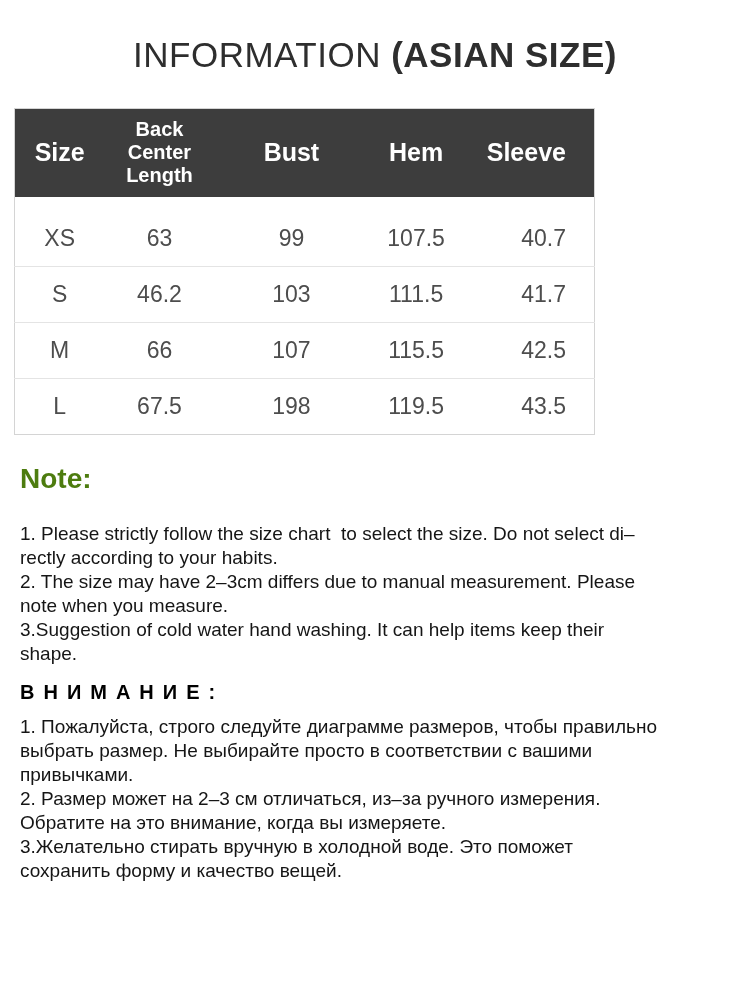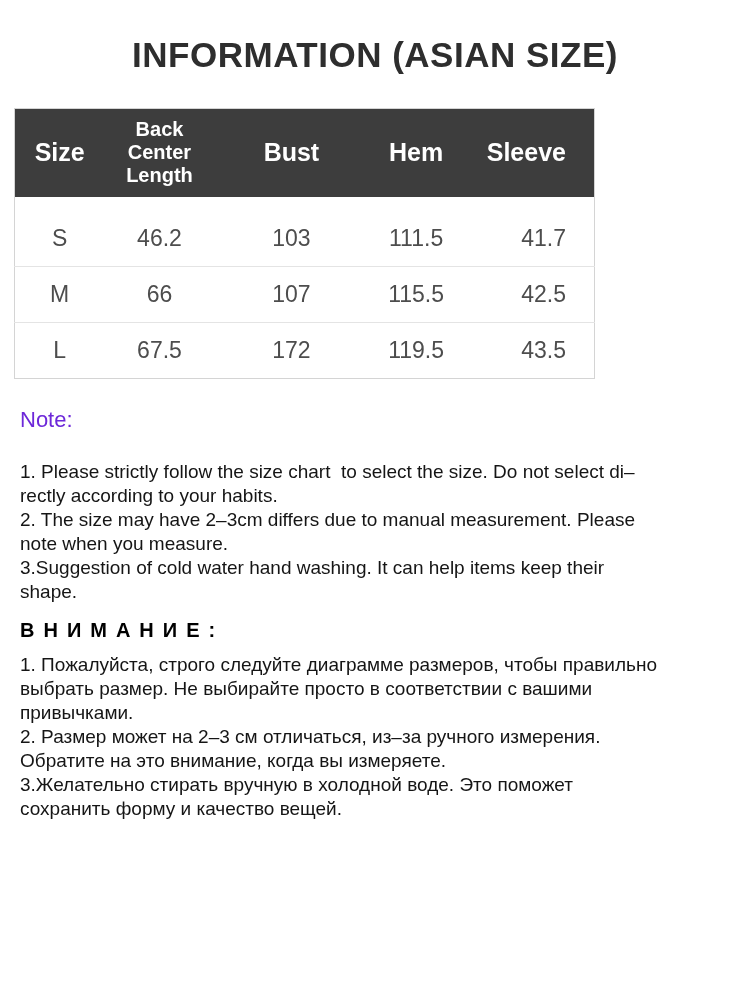--- a/index.html
+++ b/index.html
@@ -22,21 +22,21 @@
   }
   .title-wrap {
     padding-top: 36px;
     text-align: center;
     font-size: 35px;
     line-height: 38px;
     color: var(--title-text);
     letter-spacing: 0.5px;
     white-space: nowrap;
   }
-  .title-regular { font-weight: 700; }
+  .title-regular { font-weight: 400; }
   .title-bold { font-weight: 700; }
 
   table.size-table {
     width: 581px;
     margin: 34px 14px 0 14px;
     border-collapse: collapse;
     table-layout: fixed;
     border: 1px solid var(--table-border);
   }
   table.size-table thead th {
@@ -64,23 +64,23 @@
   table.size-table tbody tr:first-child td { padding-top: 14px; height: 70px; }
   table.size-table tbody tr + tr td { border-top: 1px solid var(--divider); }
   table.size-table th.col-sleeve,
   table.size-table td.col-sleeve {
     text-align: right;
     padding-right: 28px;
   }
 
   .notes { margin: 28px 18px 0 20px; }
   .note-heading {
-    font-size: 22px;
-    font-weight: 400;
-    color: #6d28d9;
+    font-size: 28px;
+    font-weight: 700;
+    color: #4d7c0f;
   }
   .note-body {
     margin-top: 27px;
     font-size: 19px;
     line-height: 24px;
     white-space: pre-wrap;
     color: var(--body-text);
   }
   .attn-heading {
     margin-top: 15px;
@@ -117,37 +117,44 @@
       <th>Size</th>
       <th class="two-line">Back Center
 Length</th>
       <th>Bust</th>
       <th>Hem</th>
       <th class="col-sleeve">Sleeve</th>
     </tr>
   </thead>
   <tbody>
     <tr>
+      <td>XS</td>
+      <td>63</td>
+      <td>99</td>
+      <td>107.5</td>
+      <td class="col-sleeve">40.7</td>
+    </tr>
+    <tr>
       <td>S</td>
       <td>46.2</td>
       <td>103</td>
       <td>111.5</td>
       <td class="col-sleeve">41.7</td>
     </tr>
     <tr>
       <td>M</td>
       <td>66</td>
       <td>107</td>
       <td>115.5</td>
       <td class="col-sleeve">42.5</td>
     </tr>
     <tr>
       <td>L</td>
       <td>67.5</td>
-      <td>172</td>
+      <td>198</td>
       <td>119.5</td>
       <td class="col-sleeve">43.5</td>
     </tr>
   </tbody>
 </table>
 
 <div class="notes">
   <div class="note-heading">Note:</div>
   <div class="note-body">1. Please strictly follow the size chart  to select the size. Do not select di–
 rectly according to your habits.

